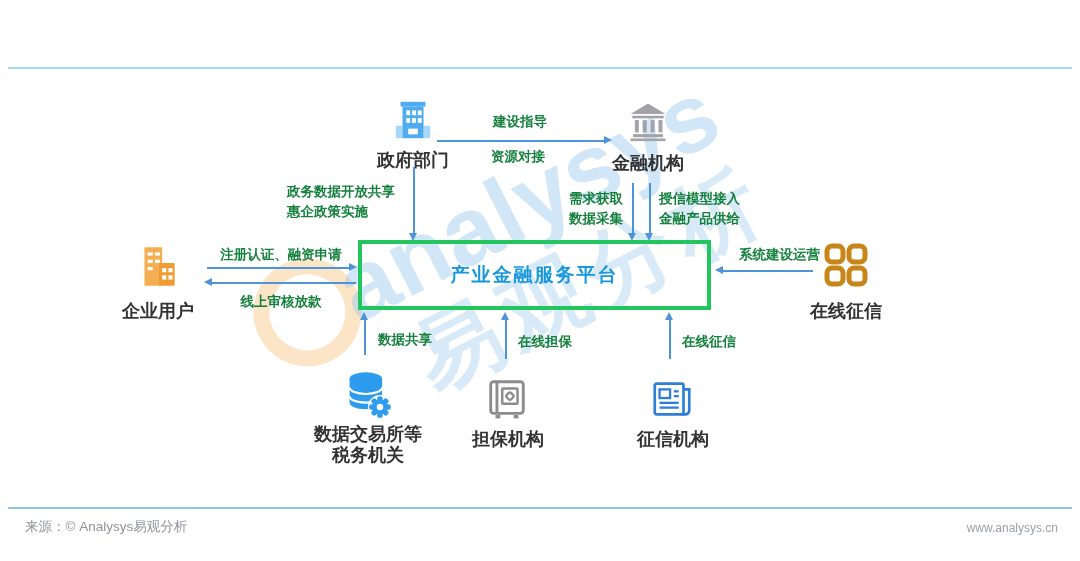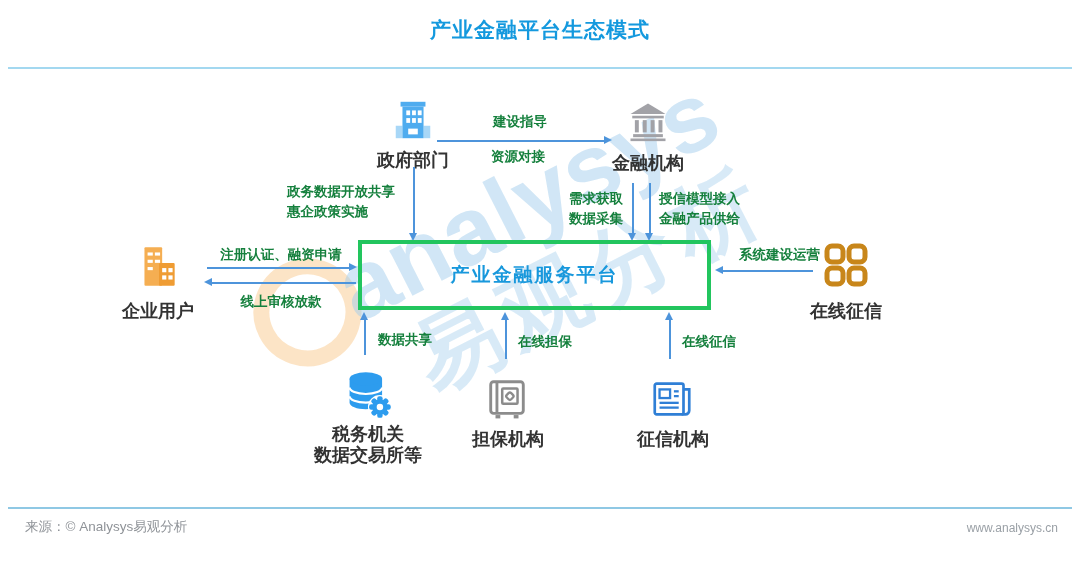--- a/index.html
+++ b/index.html
@@ -51,21 +51,20 @@
 <div id="canvas">
 
   <div class="abs watermark">
     <div class="wm-row1">
       <div class="wm-ring"></div>
       <span class="wm-en">analysys</span>
     </div>
     <span class="wm-cn">易观分析</span>
   </div>
 
-  <div class="abs page-title">产业金融平台生态模式</div>
   <div class="abs divider" style="left:8px; top:67px; width:1064px;"></div>
 
   <svg class="abs" style="left:390px; top:97px;" width="46" height="46" viewBox="0 0 48 48">
     <rect x="6" y="30" width="7" height="13" fill="#A8D7F7"></rect>
     <rect x="35" y="30" width="7" height="13" fill="#A8D7F7"></rect>
     <rect x="11" y="5" width="26" height="5" fill="#4FACEF"></rect>
     <rect x="13" y="10" width="22" height="33" fill="#4FACEF"></rect>
     <rect x="17" y="14" width="4" height="5" fill="#fff"></rect>
       <rect x="23" y="14" width="4" height="5" fill="#fff"></rect>
       <rect x="29" y="14" width="4" height="5" fill="#fff"></rect>
@@ -174,22 +173,22 @@
     <g fill="#2D9CEE">
       <rect x="32.5" y="26" width="5" height="20" rx="2"></rect>
       <rect x="32.5" y="26" width="5" height="20" rx="2" transform="rotate(45 35 36)"></rect>
       <rect x="32.5" y="26" width="5" height="20" rx="2" transform="rotate(90 35 36)"></rect>
       <rect x="32.5" y="26" width="5" height="20" rx="2" transform="rotate(135 35 36)"></rect>
       <circle cx="35" cy="36" r="7"></circle>
     </g>
     <circle cx="35" cy="36" r="3" fill="#fff"></circle>
   </svg>
   <div class="abs node-lbl" style="left:308px; top:424px; width:120px; line-height:21px;">
+    <div>数据交易所等</div>
     <div>税务机关</div>
-    <div>数据交易所等</div>
   </div>
 
   <svg class="abs" style="left:484px; top:376px;" width="46" height="46" viewBox="0 0 48 48">
     <g fill="none" stroke="#8C8C8C" stroke-width="3">
       <rect x="7" y="6" width="34" height="33" rx="3"></rect>
       <line x1="13.5" y1="7" x2="13.5" y2="38"></line>
       <rect x="19" y="13" width="16" height="16" rx="1" stroke-width="2.6"></rect>
       <rect x="23.8" y="17.8" width="6.5" height="6.5" rx="2" stroke-width="2.4" transform="rotate(45 27 21)"></rect>
       <line x1="12" y1="42.5" x2="17" y2="42.5" stroke-width="3.5"></line>
       <line x1="31" y1="42.5" x2="36" y2="42.5" stroke-width="3.5"></line>

